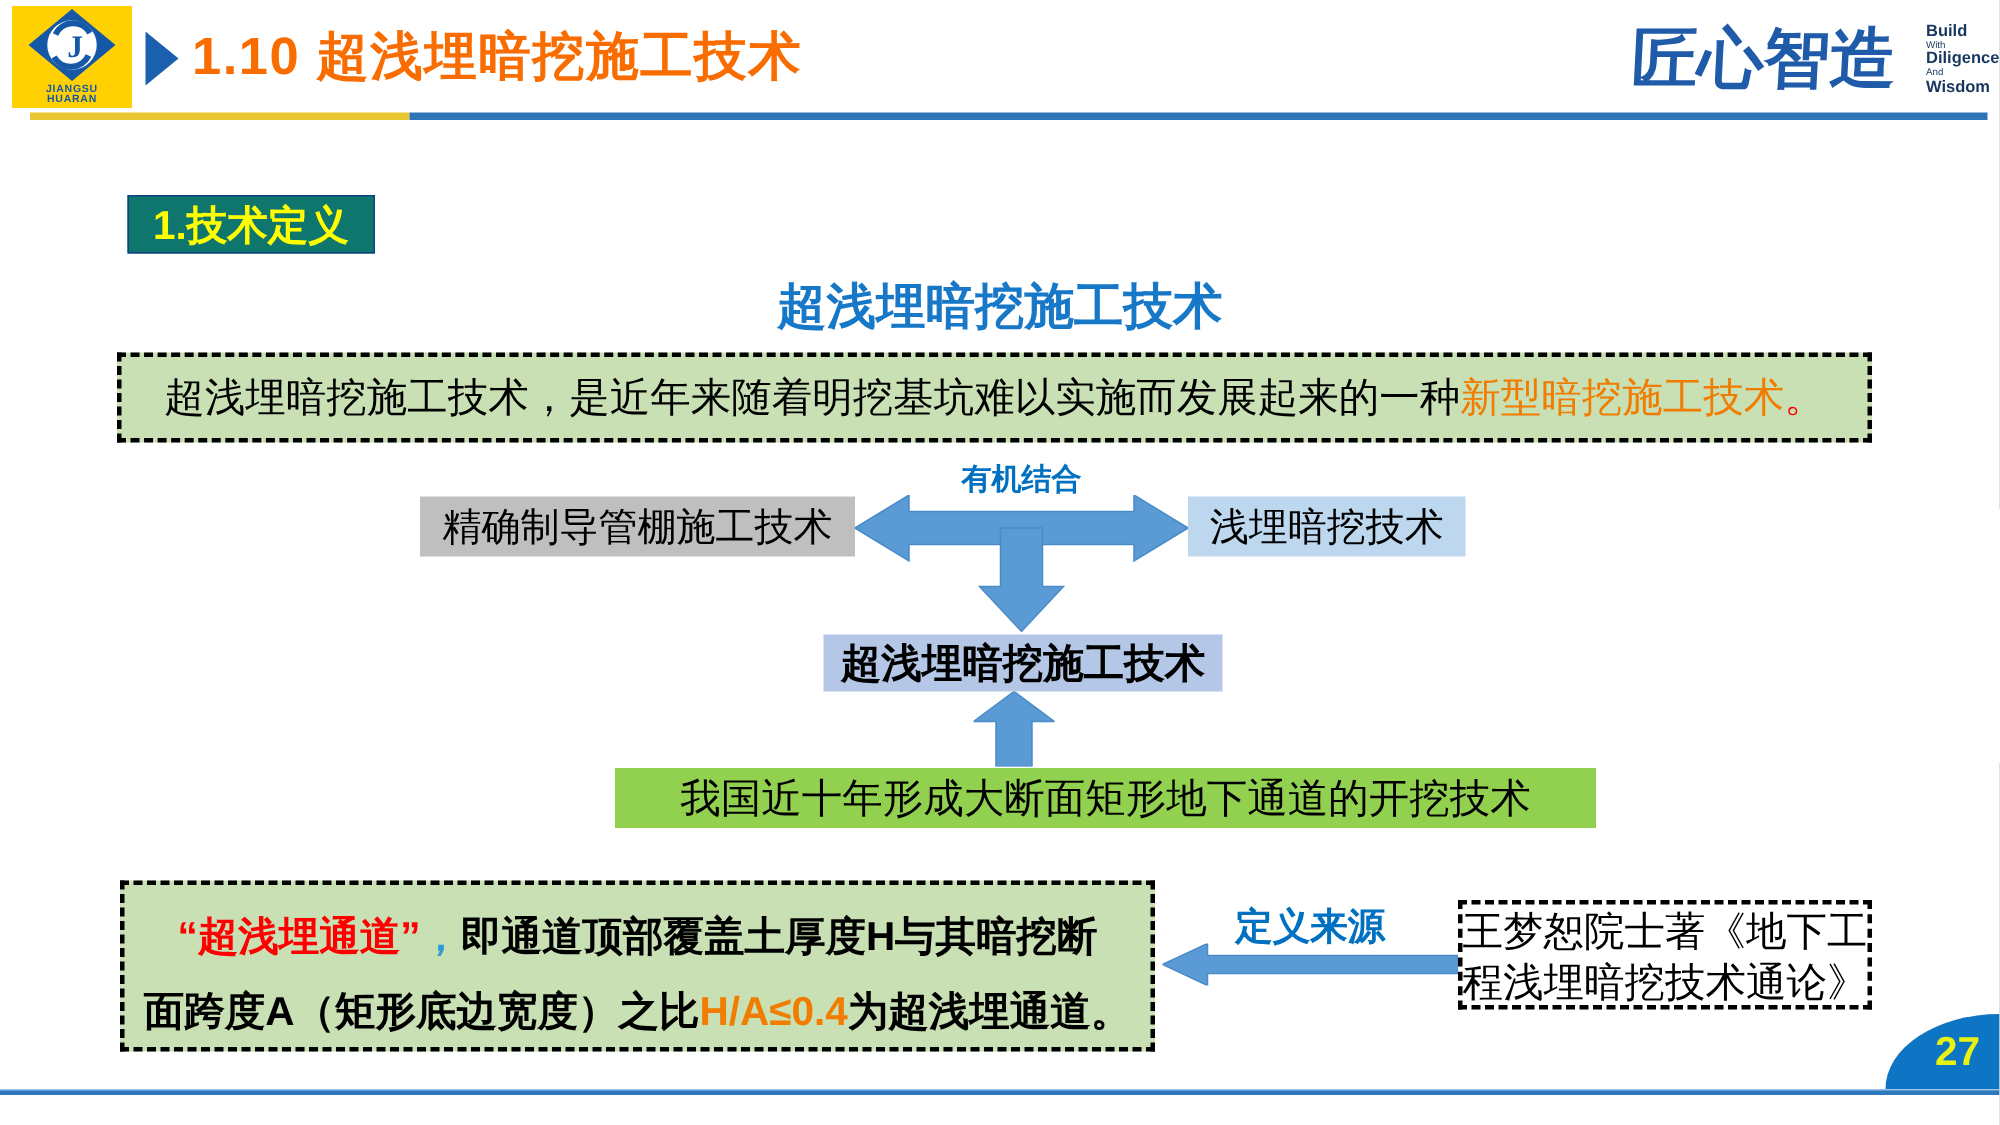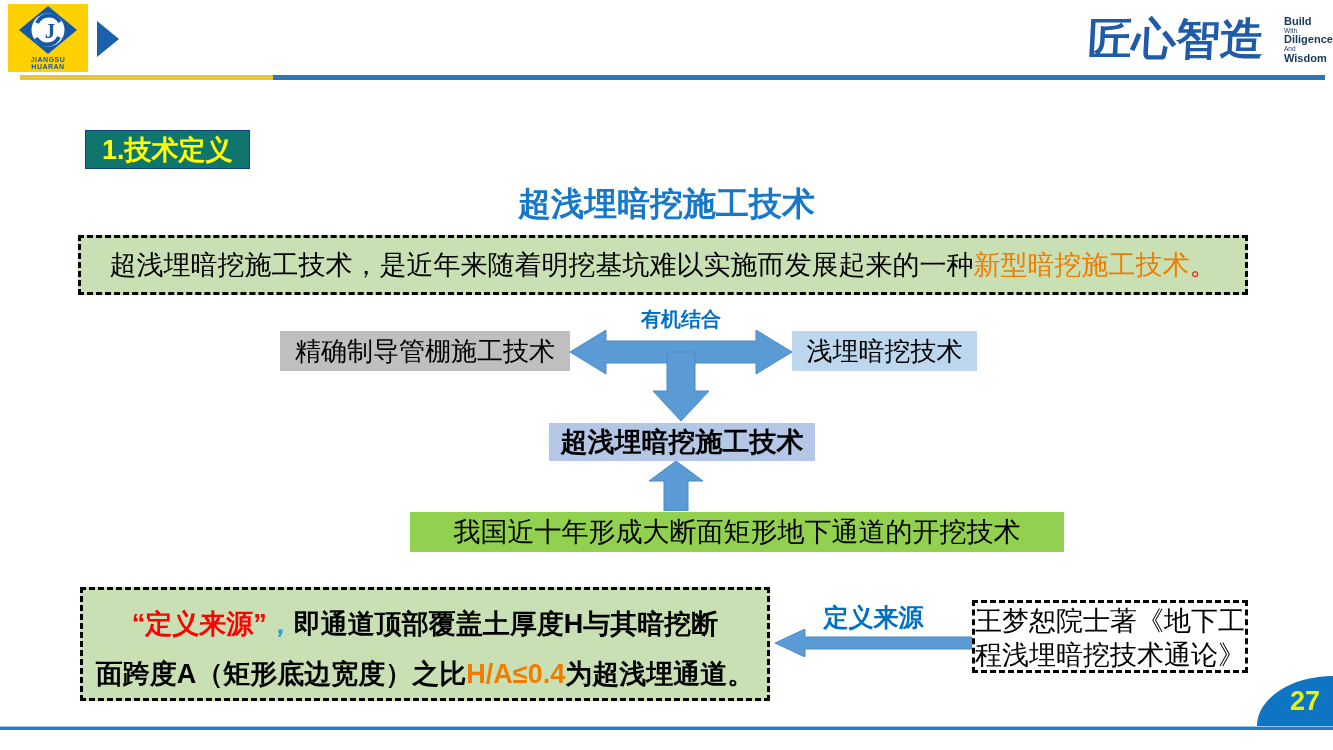--- a/index.html
+++ b/index.html
@@ -71,20 +71,21 @@
       <path d="M42,31 A13,13 0 0 1 19,32" stroke="#1558A6" stroke-width="4" fill="none"></path>
       <text x="33" y="32" text-anchor="middle" font-size="21" font-weight="bold" fill="#1558A6" font-family="Liberation Serif, serif">J</text>
     </svg>
     <div class="logo-sub">
       <span>JIANGSU</span><br>
       <span>HUARAN</span>
     </div>
   </div>
 
   <div class="title-marker"></div>
+  <div class="slide-title">1.10 超浅埋暗挖施工技术</div>
 
   <div class="brand-cn">匠心智造</div>
   <div class="brand-en">
     <span>Build</span>
     <span>With</span>
     <span>Diligence</span>
     <span>And</span>
     <span>Wisdom</span>
   </div>
 
@@ -111,21 +112,21 @@
   <div class="dbox box-result">超浅埋暗挖施工技术</div>
 
   <svg class="arrow-svg" style="left:649px; top:461px;" width="54" height="50" viewBox="0 0 54 50">
     <polygon points="27,0 54,20 39,20 39,50 15,50 15,20 0,20" fill="#5B9BD5" stroke="#4A8BC7" stroke-width="1"></polygon>
   </svg>
 
   <div class="dbox box-origin">我国近十年形成大断面矩形地下通道的开挖技术</div>
 
   <div class="def2">
     <div class="line">
-      <span class="t-red">“定义来源”</span><span class="t-blue">，</span><span>即通道顶部覆盖土厚度H与其暗挖断</span>
+      <span class="t-red">“超浅埋通道”</span><span class="t-blue">，</span><span>即通道顶部覆盖土厚度H与其暗挖断</span>
     </div>
     <div class="line">
       <span>面跨度A（矩形底边宽度）之比</span><span class="t-orange">H/A≤0.4</span><span>为超浅埋通道。</span>
     </div>
   </div>
 
   <div class="source-label">定义来源</div>
   <svg class="arrow-svg" style="left:775px; top:629px;" width="197" height="28" viewBox="0 0 197 28">
     <polygon points="0,14 30,0 30,8 197,8 197,20 30,20 30,28" fill="#5B9BD5" stroke="#4A8BC7" stroke-width="1"></polygon>
   </svg>

